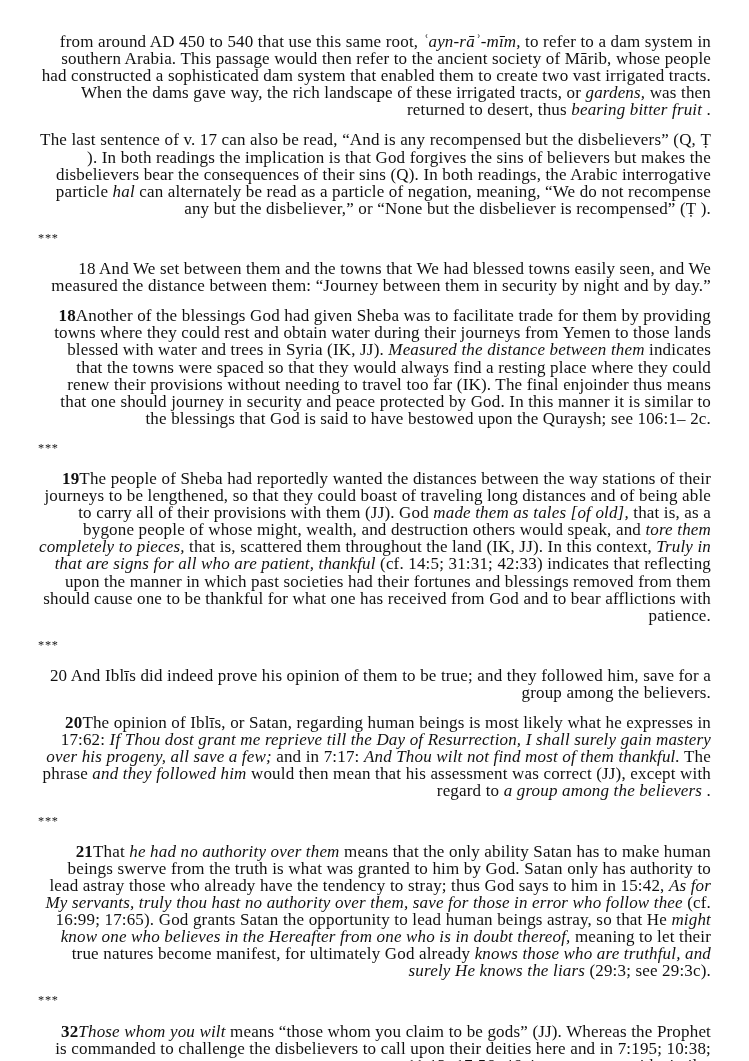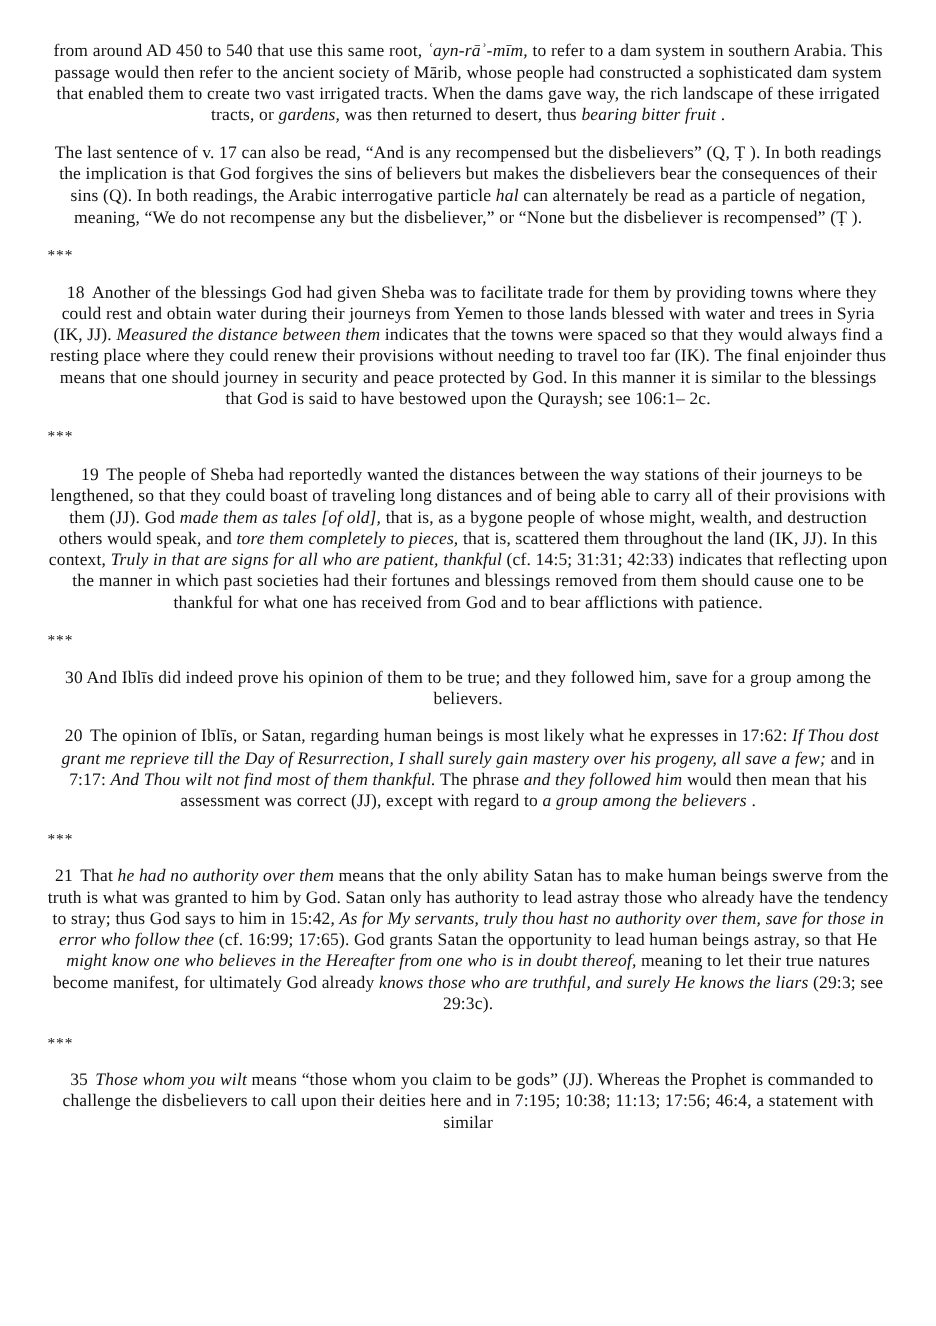--- a/index.html
+++ b/index.html
@@ -21,54 +21,56 @@
     height: 1061px;
     background: #ffffff;
     box-sizing: border-box;
     padding: 33px 38px 0 38px;
   }
   .col {
     width: 673px;
   }
   p.para {
     margin: 0 0 13px 0;
-    font-size: 14px;
+    font-size: 17px;
     line-height: 17.1px;
-    text-align: center;
+    text-align: right;
     color: #111111;
     letter-spacing: 0.01em;
     -webkit-font-smoothing: antialiased;
   }
   p.sep {
     margin: 0 0 13px 0;
     font-size: 12.3px;
     line-height: 17.1px;
     letter-spacing: 0.06em;
     color: #111111;
   }
   .indent-num {
     display: inline-block;
     min-width: 26px;
+    font-weight: bold;
   }
   i {
     font-style: italic;
   }
 </style>
 </head>
 <body>
 
 <div id="page">
   <div class="col" id="content">
       <p class="para"><span>from around AD 450 to 540 that use this same root, </span><i>ʿayn-rāʾ-mīm,</i><span> to refer to a dam system in southern Arabia. This passage would then refer to the ancient society of Mārib, whose people had constructed a sophisticated dam system that enabled them to create two vast irrigated tracts. When the dams gave way, the rich landscape of these irrigated tracts, or </span><i>gardens,</i><span> was then returned to desert, thus </span><i>bearing bitter fruit</i><span> .</span></p>
       <p class="para"><span>The last sentence of v. 17 can also be read, “And is any recompensed but the disbelievers” (Q, Ṭ ). In both readings the implication is that God forgives the sins of believers but makes the disbelievers bear the consequences of their sins (Q). In both readings, the Arabic interrogative particle </span><i>hal</i><span> can alternately be read as a particle of negation, meaning, “We do not recompense any but the disbeliever,” or “None but the disbeliever is recompensed” (Ṭ ).</span></p>
       <p class="sep">***</p>
+      <p class="para"><span>18 And We set between them and the towns that We had blessed towns easily seen, and We measured the distance between them: “Journey between them in security by night and by day.”</span></p>
       <p class="para"><span class="indent-num">18</span><span>Another of the blessings God had given Sheba was to facilitate trade for them by providing towns where they could rest and obtain water during their journeys from Yemen to those lands blessed with water and trees in Syria (IK, JJ). </span><i>Measured the distance between them</i><span> indicates that the towns were spaced so that they would always find a resting place where they could renew their provisions without needing to travel too far (IK). The final enjoinder thus means that one should journey in security and peace protected by God. In this manner it is similar to the blessings that God is said to have bestowed upon the Quraysh; see 106:1– 2c.</span></p>
       <p class="sep">***</p>
       <p class="para"><span class="indent-num">19</span><span>The people of Sheba had reportedly wanted the distances between the way stations of their journeys to be lengthened, so that they could boast of traveling long distances and of being able to carry all of their provisions with them (JJ). God </span><i>made them as tales [of old],</i><span> that is, as a bygone people of whose might, wealth, and destruction others would speak, and </span><i>tore them completely to pieces,</i><span> that is, scattered them throughout the land (IK, JJ). In this context, </span><i>Truly in that are signs for all who are patient, thankful</i><span> (cf. 14:5; 31:31; 42:33) indicates that reflecting upon the manner in which past societies had their fortunes and blessings removed from them should cause one to be thankful for what one has received from God and to bear afflictions with patience.</span></p>
       <p class="sep">***</p>
-      <p class="para"><span>30 And Iblīs did indeed prove his opinion of them to be true; and they followed him, save for a group among the believers.</span></p>
+      <p class="para"><span>20 And Iblīs did indeed prove his opinion of them to be true; and they followed him, save for a group among the believers.</span></p>
       <p class="para"><span class="indent-num">20</span><span>The opinion of Iblīs, or Satan, regarding human beings is most likely what he expresses in 17:62: </span><i>If Thou dost grant me reprieve till the Day of Resurrection, I shall surely gain mastery over his progeny, all save a few;</i><span> and in 7:17: </span><i>And Thou wilt not find most of them thankful.</i><span> The phrase </span><i>and they followed him</i><span> would then mean that his assessment was correct (JJ), except with regard to </span><i>a group among the believers</i><span> .</span></p>
       <p class="sep">***</p>
       <p class="para"><span class="indent-num">21</span><span>That </span><i>he had no authority over them</i><span> means that the only ability Satan has to make human beings swerve from the truth is what was granted to him by God. Satan only has authority to lead astray those who already have the tendency to stray; thus God says to him in 15:42, </span><i>As for My servants, truly thou hast no authority over them, save for those in error who follow thee</i><span> (cf. 16:99; 17:65). God grants Satan the opportunity to lead human beings astray, so that He </span><i>might know one who believes in the Hereafter from one who is in doubt thereof,</i><span> meaning to let their true natures become manifest, for ultimately God already </span><i>knows those who are truthful, and surely He knows the liars</i><span> (29:3; see 29:3c).</span></p>
       <p class="sep">***</p>
-      <p class="para"><span class="indent-num">35</span><i>Those whom you wilt</i><span> means “those whom you claim to be gods” (JJ). Whereas the Prophet is commanded to challenge the disbelievers to call upon their deities here and in 7:195; 10:38; 11:13; 17:56; 46:4, a statement with similar</span></p>
+      <p class="para"><span class="indent-num">32</span><i>Those whom you wilt</i><span> means “those whom you claim to be gods” (JJ). Whereas the Prophet is commanded to challenge the disbelievers to call upon their deities here and in 7:195; 10:38; 11:13; 17:56; 46:4, a statement with similar</span></p>
     </div>
 </div>
 
 </body></html>

